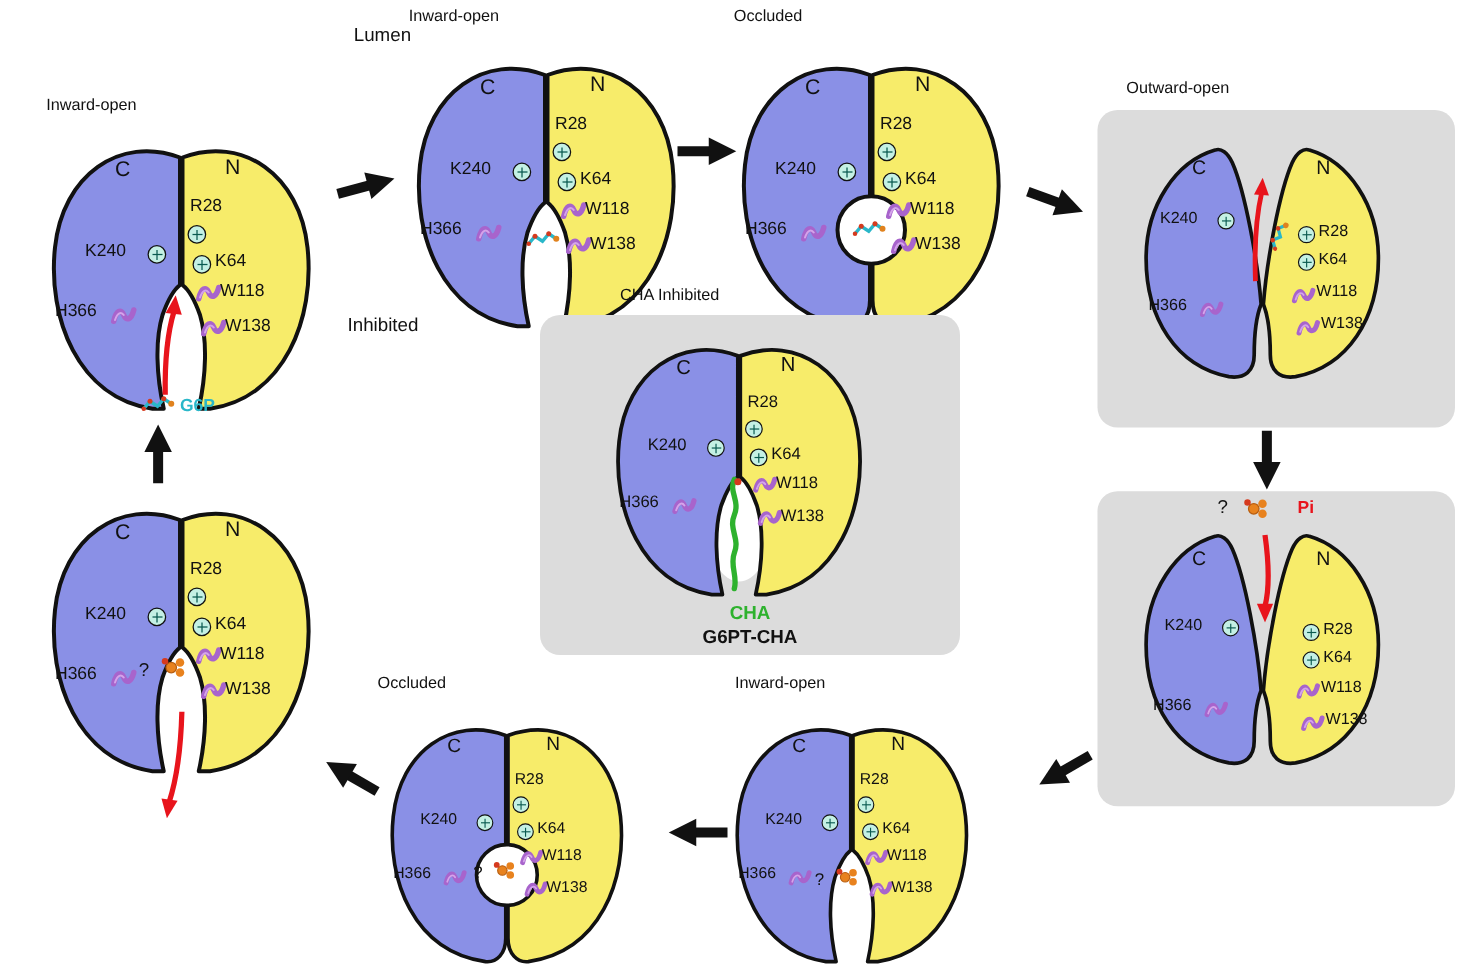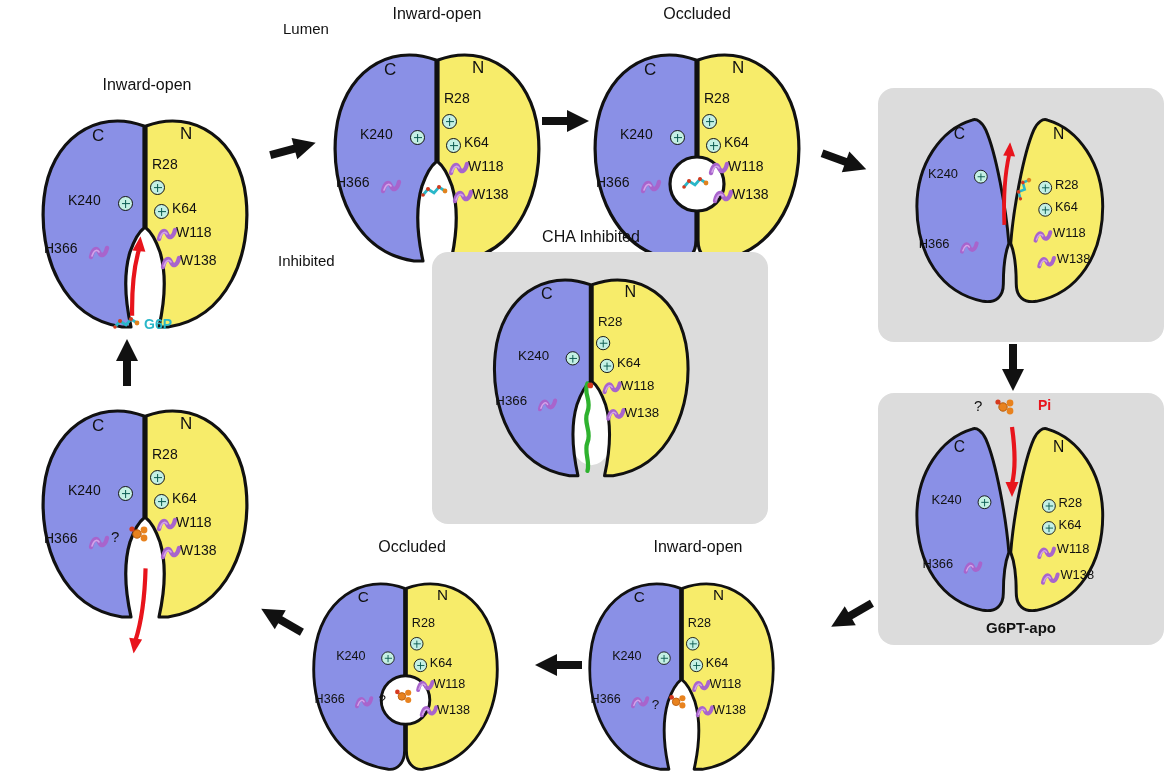--- a/index.html
+++ b/index.html
@@ -1,19 +1,19 @@
 <!DOCTYPE html>
 <html><head>
 <meta charset="utf-8">
 <style>
   html,body{margin:0;padding:0;background:#ffffff}
   #canvas{position:relative;width:1171px;height:779px;background:#fff;overflow:hidden;
           font-family:"Liberation Sans",sans-serif;color:#111}
   .abs{position:absolute}
-  .title{position:absolute;font-size:16px;text-align:center;white-space:nowrap}
+  .title{position:absolute;font-size:13px;white-space:nowrap}
   .rlbl{font-size:14px;white-space:nowrap}
   .dom{font-size:17px}
   .cap{position:absolute;left:0;width:100%;font-weight:bold;font-size:15px;text-align:center}
   .graybox{position:absolute;background:#dcdcdc;border-radius:16px}
   .cart{position:absolute;width:230px;height:232px;transform-origin:0 0}
   .plus{position:absolute;width:15px;height:15px;border-radius:50%;background:#c4f0e4;
         border:1.6px solid #111;box-sizing:border-box}
   .plus::before,.plus::after{content:"";position:absolute;background:#0a5a50;left:50%;top:50%;
         transform:translate(-50%,-50%)}
   .plus::before{width:8px;height:1.8px}
@@ -331,21 +331,20 @@
           <circle cx="9" cy="10" r="4.2" fill="#e8821e" stroke="#b85e10" stroke-width="1"></circle>
           <circle cx="16" cy="6" r="3.4" fill="#e8821e"></circle>
           <circle cx="16" cy="14" r="3.4" fill="#e8821e"></circle>
           <circle cx="4" cy="5" r="2.6" fill="#d63a1e"></circle>
         </svg></div>
       <div class="abs pilbl" style="left:160px;top:4px">Pi</div>
       <div class="abs" style="left:126px;top:28px;transform:rotate(180deg)"><svg width="16" height="72" viewBox="0 0 16 72">
           <path d="M8 70 C4.5 45 4.5 27 8 13" stroke="#e8141c" stroke-width="4.2" fill="none"></path>
           <polygon points="1.5,15 14.5,15 8,0" fill="#e8141c"></polygon>
         </svg></div>
-      <div class="cap" style="top:226px">G6PT-apo</div>
     </div>
     <div class="graybox" style="left:432px;top:252px;width:336px;height:272px">
       <div class="cart" style="left:50px;top:8px;transform:scale(0.95)">
         <svg width="230" height="232" viewBox="0 0 230 232" style="position:absolute;left:0;top:0">
           <ellipse cx="115" cy="172" rx="26" ry="44" fill="#fff"></ellipse>
           <path d="M114,26 C66,8 20,40 14,98 C8,154 32,218 92,227 L101,227 C95,200 94,172 100,152 C105,138 110,131 114,128 Z" fill="#8a90e6" stroke="#111" stroke-width="3.2" stroke-linejoin="round"></path>
           <path d="M116,26 C164,8 210,40 216,98 C222,154 198,218 138,227 L129,227 C135,200 136,172 130,152 C125,138 120,131 116,128 Z" fill="#f7ec6a" stroke="#111" stroke-width="3.2" stroke-linejoin="round"></path>
         </svg>
         <div class="abs rlbl dom" style="left:62px;top:26px">C</div>
         <div class="abs rlbl dom" style="left:150px;top:24px">N</div>
@@ -368,27 +367,30 @@
         <div class="abs" style="left:130px;top:154px"><svg width="22" height="16" viewBox="0 0 22 16">
             <path d="M3 13 C5 4 9 3 11 8 C13 13 17 12 19 4" stroke="#a864cc" stroke-width="4.4" fill="none" stroke-linecap="round"></path>
             <path d="M4 12 C6 6 9 5 11 8" stroke="#d4a4ea" stroke-width="1.6" fill="none" stroke-linecap="round"></path>
           </svg></div>
         <div class="abs rlbl" style="left:150px;top:152px">W138</div>
         <div class="abs" style="left:102px;top:126px;transform:rotate(0deg)"><svg width="18" height="100" viewBox="0 0 18 100">
             <path d="M9 4 C4 14 14 22 9 34 C4 46 14 54 9 66 C5 76 12 86 9 96" stroke="#2eb22e" stroke-width="4.5" fill="none" stroke-linecap="round"></path>
             <circle cx="12" cy="6" r="3" fill="#d63a1e"></circle>
           </svg></div>
       </div>
+      <div class="chalbl" style="top:230px">CHA</div>
+      <div class="cap" style="top:249px">G6PT-CHA</div>
     </div>
     <div class="title" style="left:37px;top:76px;width:220px">Inward-open</div>
     <div class="title" style="left:327px;top:5px;width:220px">Inward-open</div>
     <div class="title" style="left:587px;top:5px;width:220px">Occluded</div>
+    <div class="title" style="left:901px;top:62px;width:240px">Outward-open</div>
     <div class="title" style="left:588px;top:538px;width:220px">Inward-open</div>
     <div class="title" style="left:302px;top:538px;width:220px">Occluded</div>
-    <div class="title" style="left:476px;top:228px;width:230px">CHA Inhibited</div>
+    <div class="title" style="left:496px;top:228px;width:230px">CHA Inhibited</div>
     <div class="abs rlbl" style="left:283px;top:20px;font-size:15px">Lumen</div>
     <div class="abs rlbl" style="left:278px;top:252px;font-size:15px">Inhibited</div>
     <div class="abs" style="left:268px;top:136px;transform:rotate(-15deg)"><svg width="50" height="26" viewBox="0 0 50 26">
         <line x1="2" y1="13" x2="29" y2="13" stroke="#111" stroke-width="8"></line>
         <polygon points="27,2 49,13 27,24" fill="#111"></polygon>
       </svg></div>
     <div class="abs" style="left:540px;top:108px;transform:rotate(0deg)"><svg width="50" height="26" viewBox="0 0 50 26">
         <line x1="2" y1="13" x2="29" y2="13" stroke="#111" stroke-width="8"></line>
         <polygon points="27,2 49,13 27,24" fill="#111"></polygon>
       </svg></div>

